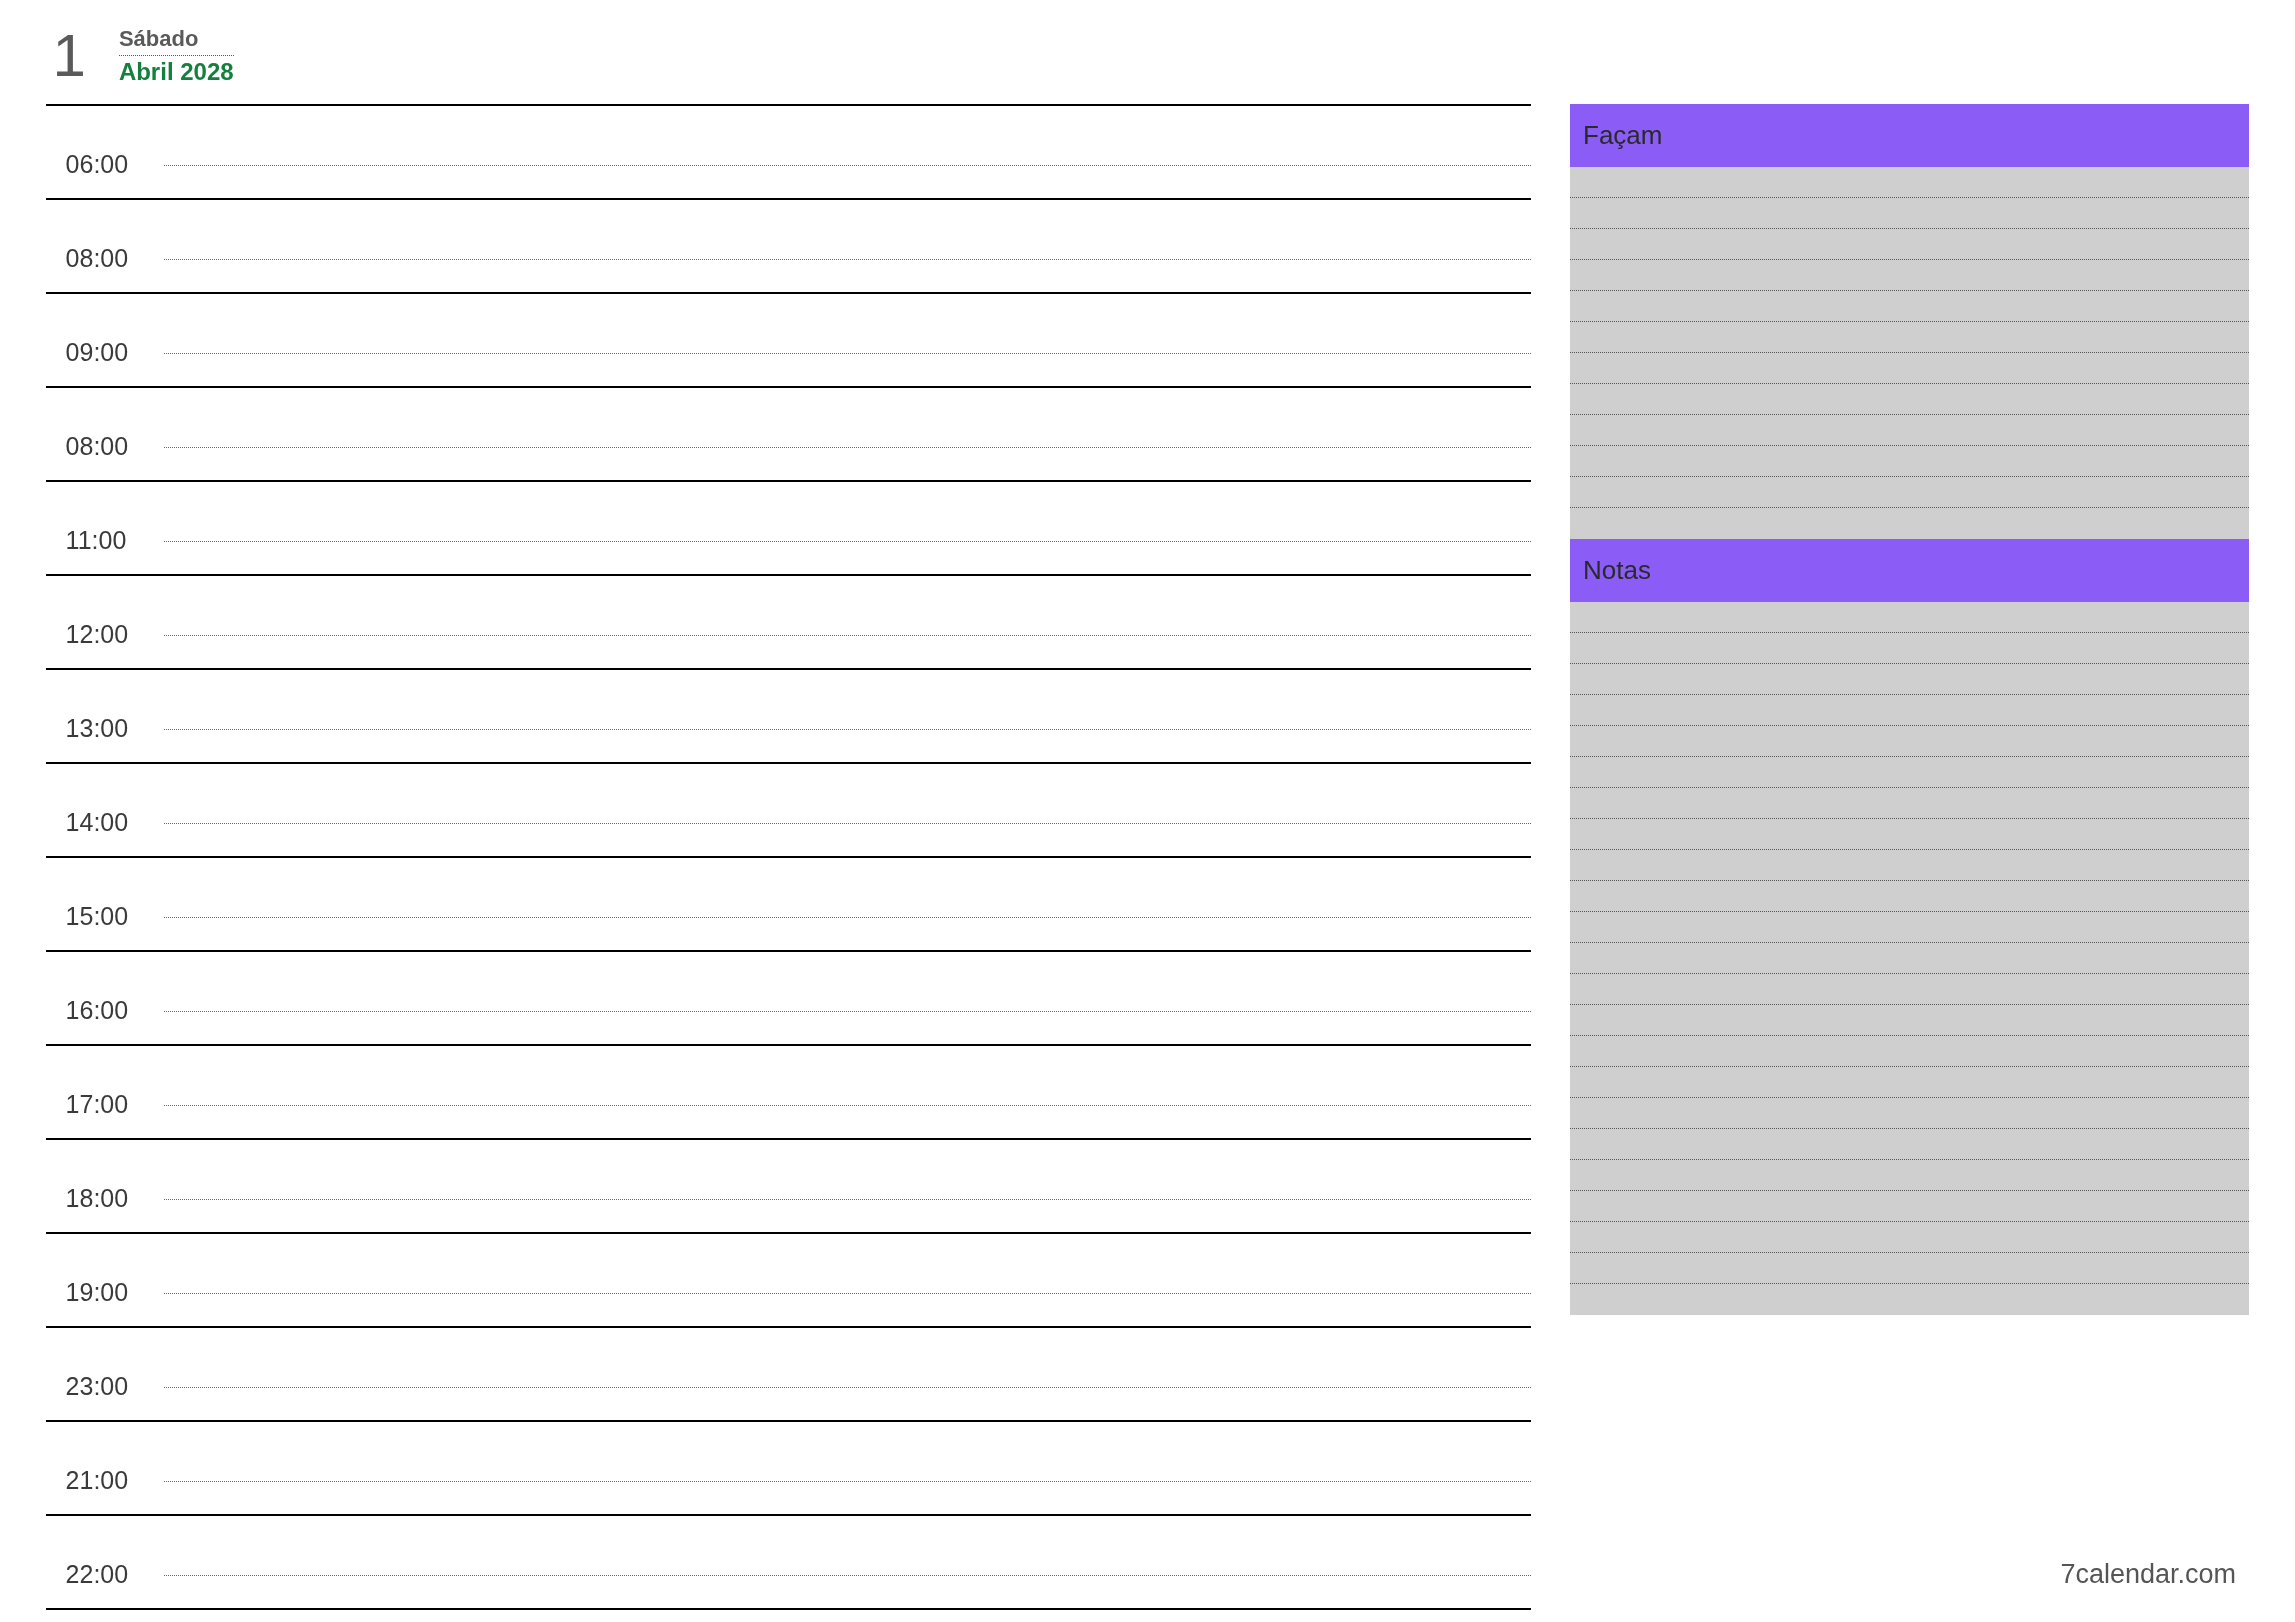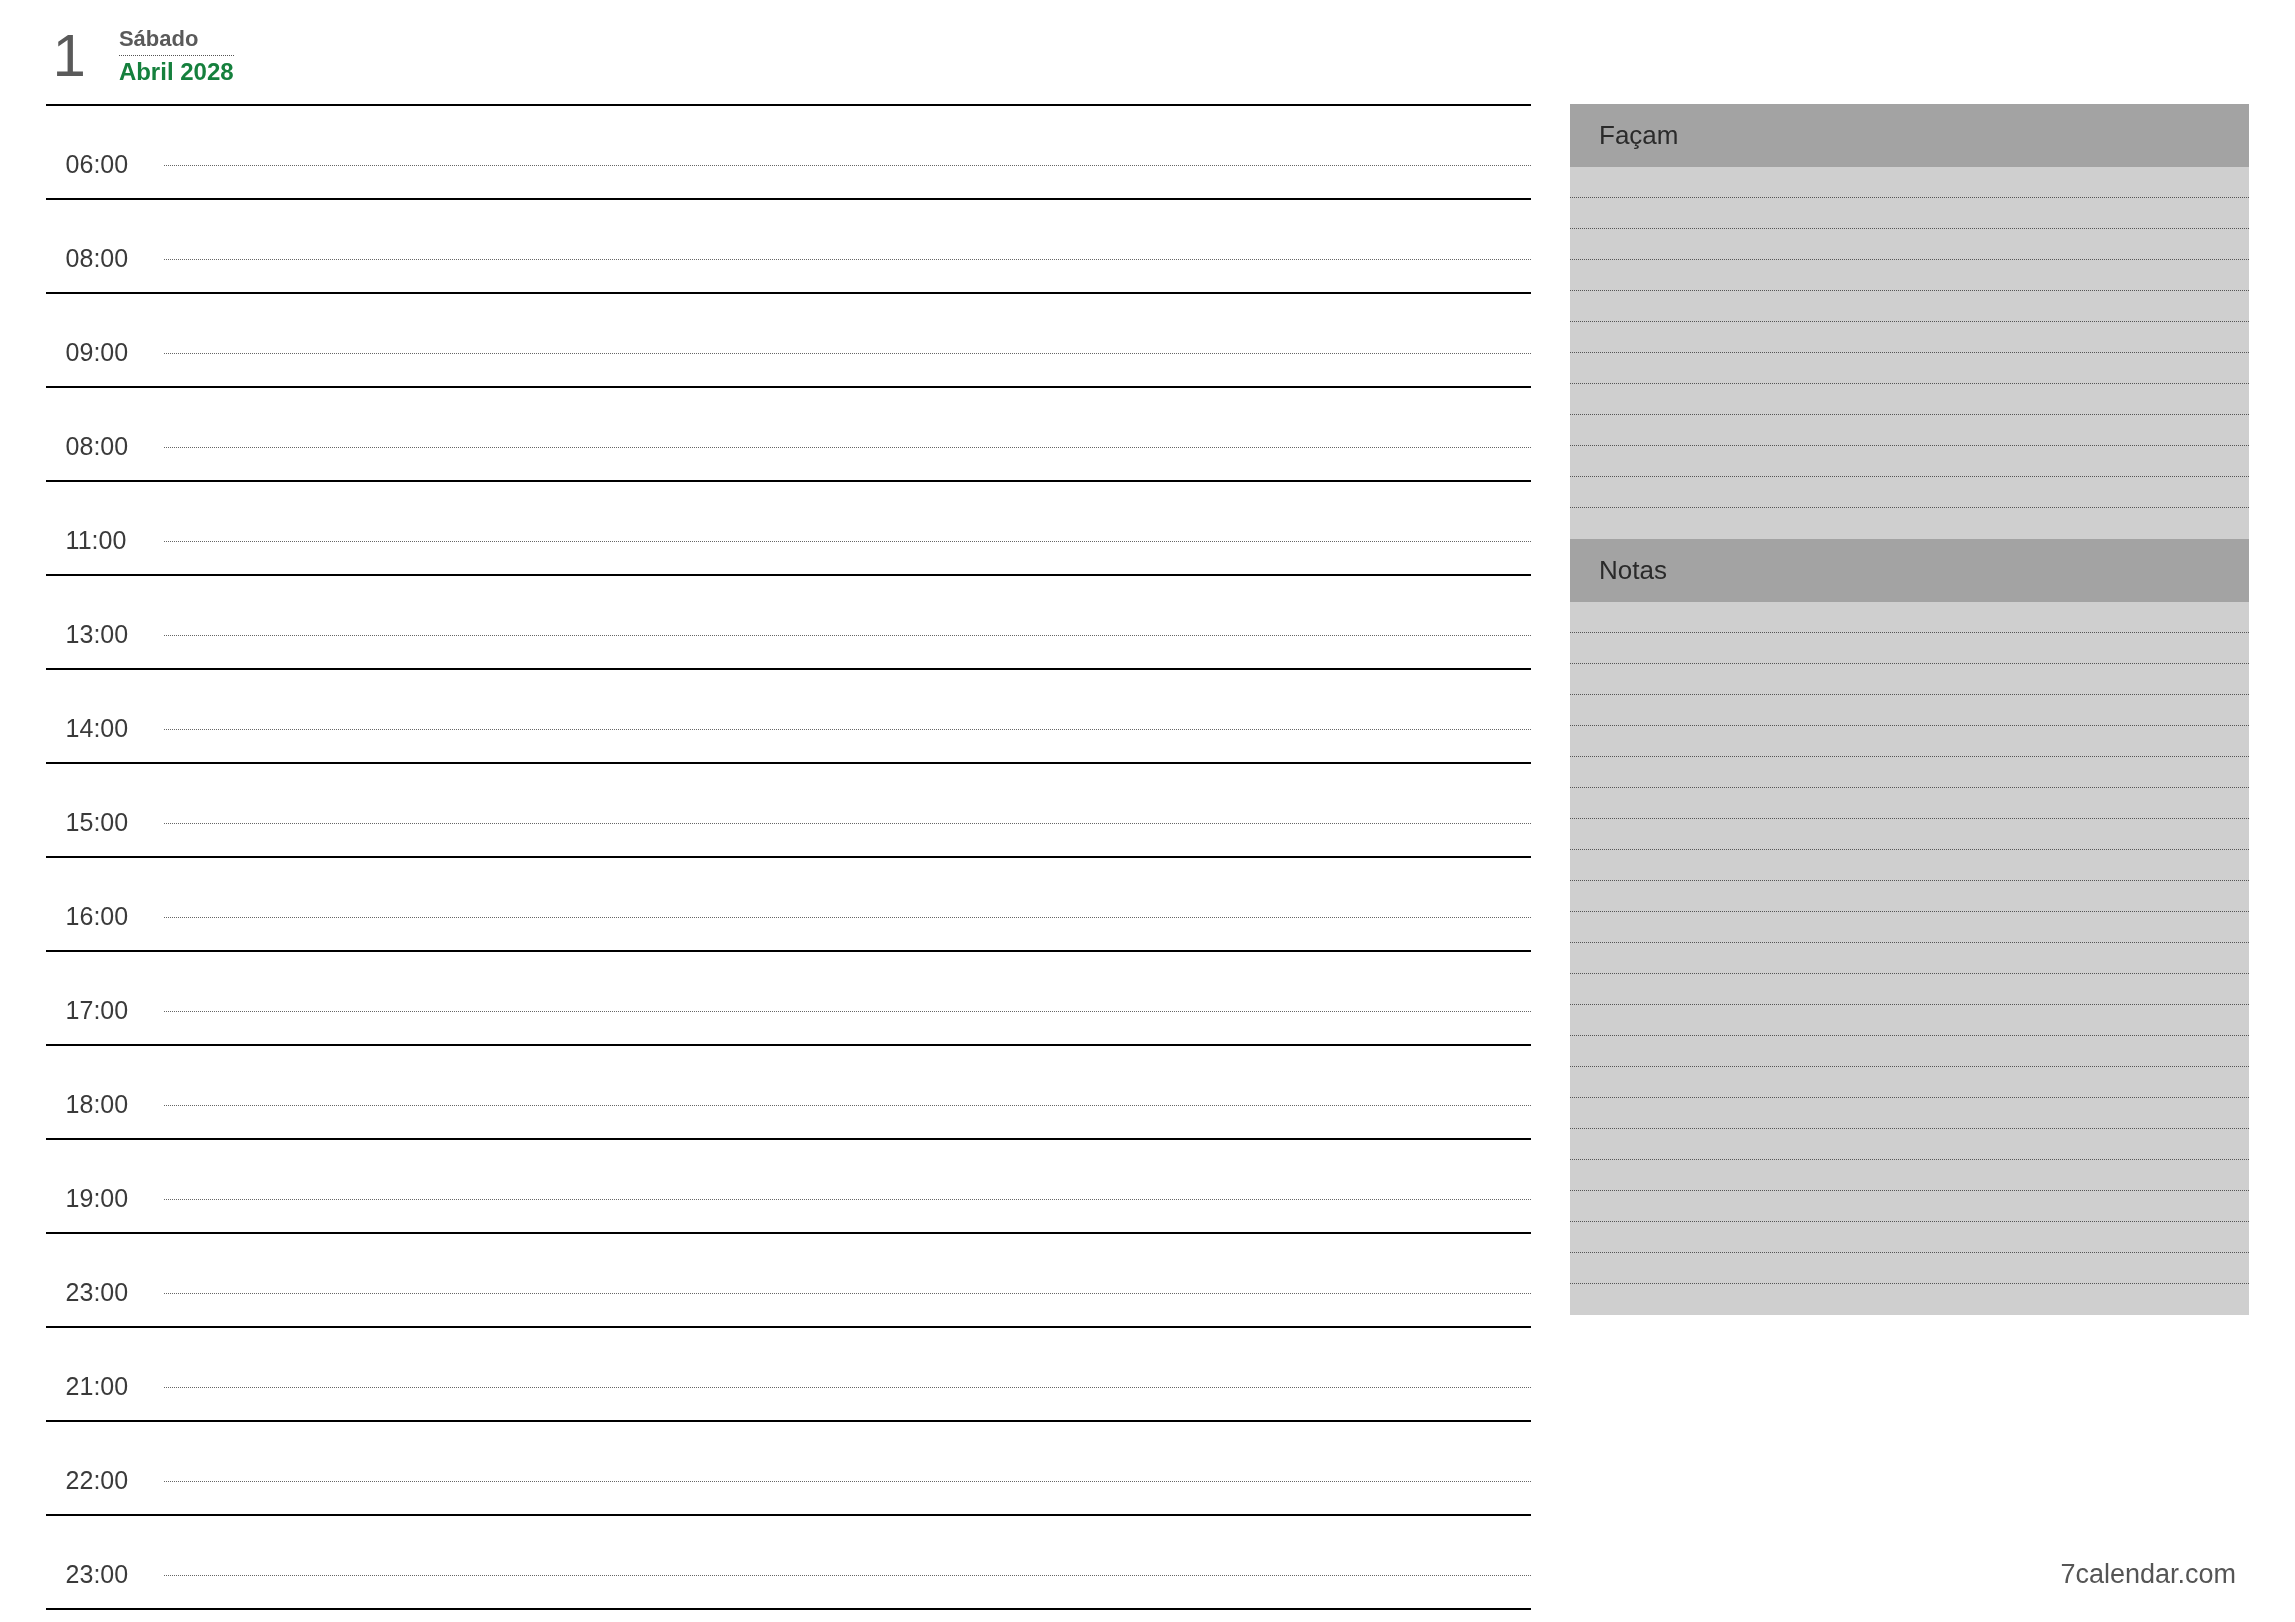--- a/index.html
+++ b/index.html
@@ -77,25 +77,25 @@
     content: "";
     position: absolute;
     left: 0; right: 0;
     top: 50%;
     border-top: 1.3px dotted #666;
   }
   .side {
     width: 679px;
   }
   .panel-header {
-    background: #a3a3a3;
+    background: #8b5cf6;
     height: 63px;
     display: flex;
     align-items: center;
-    padding-left: 29px;
+    padding-left: 13px;
     font-size: 26px;
     color: #2a2a2a;
   }
   .panel-body {
     background: #cfcfcf;
   }
   .panel-line {
     height: 31px;
     border-bottom: 1.3px dotted #555;
   }
@@ -136,20 +136,24 @@
         </div>
         <div class="hour-row">
           <div class="hour-label">08:00</div>
           <div class="hour-lines"></div>
         </div>
         <div class="hour-row">
           <div class="hour-label">11:00</div>
           <div class="hour-lines"></div>
         </div>
         <div class="hour-row">
+          <div class="hour-label">12:00</div>
+          <div class="hour-lines"></div>
+        </div>
+        <div class="hour-row">
           <div class="hour-label">13:00</div>
           <div class="hour-lines"></div>
         </div>
         <div class="hour-row">
           <div class="hour-label">14:00</div>
           <div class="hour-lines"></div>
         </div>
         <div class="hour-row">
           <div class="hour-label">15:00</div>
           <div class="hour-lines"></div>

